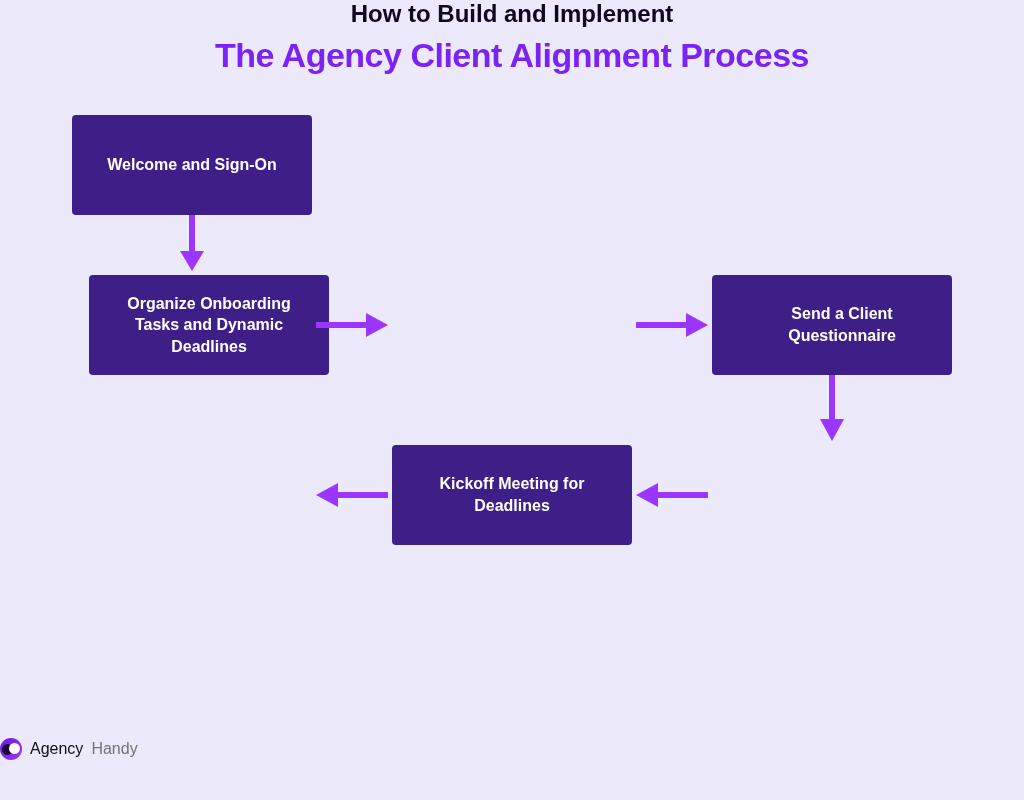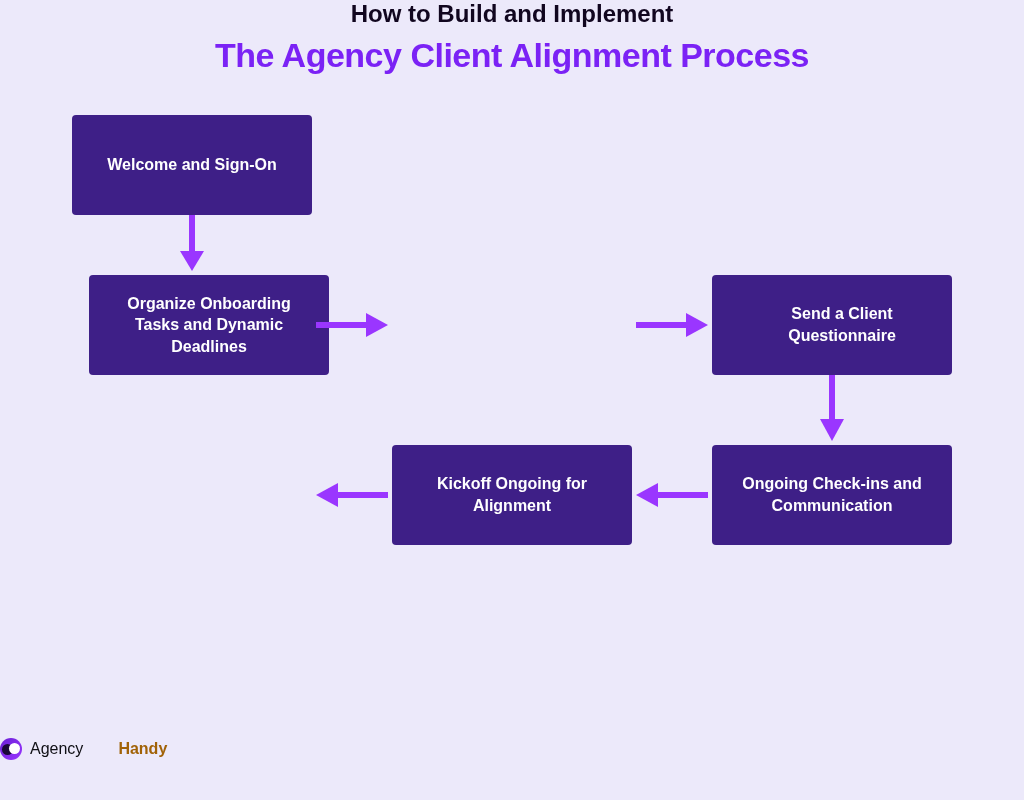--- a/index.html
+++ b/index.html
@@ -67,23 +67,22 @@
     justify-content: flex-start;
     gap: 8px;
   }
   .brand-text-1 {
     font-size: 16px;
     font-weight: 400;
     color: #0f0f14;
   }
   .brand-text-2 {
     font-size: 16px;
-    font-weight: 700;
-    color: #a16207;
-    margin-left: 27px;
+    font-weight: 400;
+    color: #737373;
   }
   .brand-icon {
     width: 22px;
     height: 22px;
     border-radius: 50%;
     background: linear-gradient(135deg, #6a1ed6 0%, #9a36ff 100%);
     position: relative;
     display: flex;
     align-items: center;
     justify-content: center;
@@ -148,25 +147,22 @@
     </svg>
   </div>
 
   <div class="arrow" style="left:820px; top:300px; width:24px; height:66px;">
     <svg width="24" height="66">
       <rect class="arrow-shaft" x="9" y="0" width="6" height="46"></rect>
       <polygon class="arrow-head" points="12,66 0,44 24,44"></polygon>
     </svg>
   </div>
 
-  <div class="node" style="left:712px; top:370px;">
-    <span>Ongoing Check-ins and Communication</span>
-  </div>
   <div class="node" style="left:392px; top:370px;">
-    <span>Kickoff Ongoing for Alignment</span>
+    <span>Kickoff Meeting for Deadlines</span>
   </div>
 
   <div class="arrow" style="left:636px; top:408px; width:72px; height:24px;">
     <svg width="72" height="24">
       <rect class="arrow-shaft" x="20" y="9" width="52" height="6"></rect>
       <polygon class="arrow-head" points="0,12 22,0 22,24"></polygon>
     </svg>
   </div>
 
   <div class="arrow" style="left:316px; top:408px; width:72px; height:24px;">

